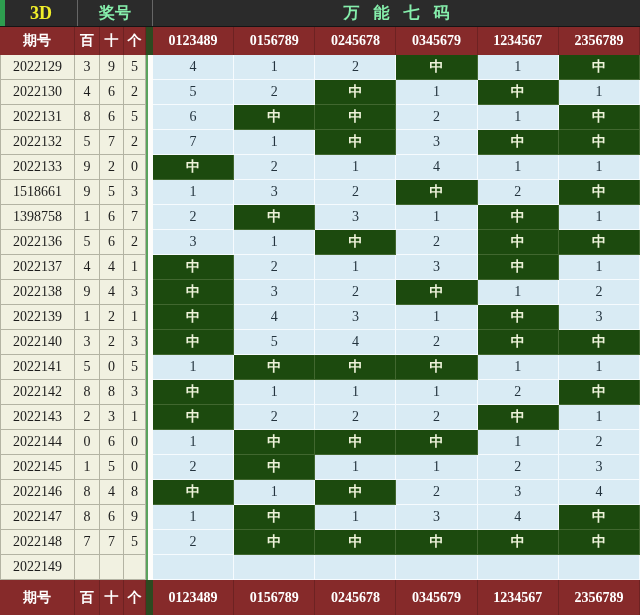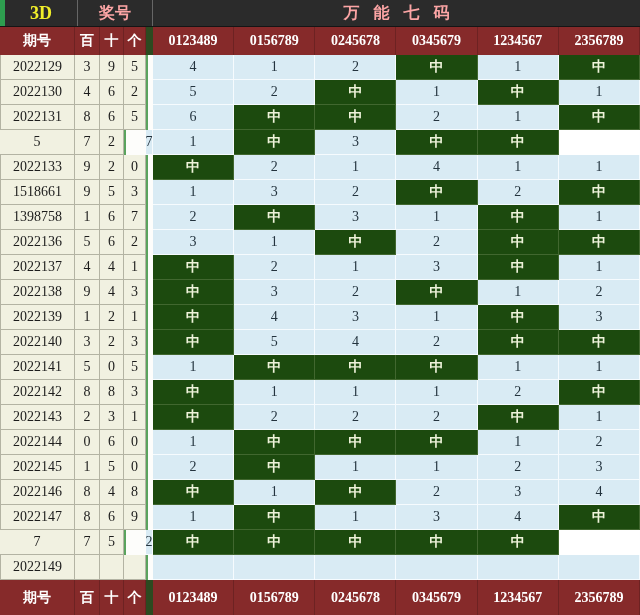--- a/index.html
+++ b/index.html
@@ -18,21 +18,21 @@
     font-family:"Liberation Serif","DejaVu Serif",serif;
   }
   
   .topbar{
     height:27px;display:grid;grid-template-columns:5px 73px 75px 1fr;
     background:var(--topbar-bg);border-bottom:1px solid #151515;
   }
   .green-strip{background:var(--strip-green);height:100%;}
   .top-cell{
     display:flex;align-items:center;justify-content:center;
-    color:#fca5a5;font-weight:bold;font-size:16px;height:100%;
+    color:#86efac;font-weight:bold;font-size:16px;height:100%;
     border-right:1px solid #666;
   }
   .lottery-name{color:var(--yellow-3d);font-size:18px;}
   .page-title{letter-spacing:14px;border-right:none;padding-left:14px;text-align:right;}
   
   .grid-row{
     display:grid;
     grid-template-columns:75px 25px 24px 22px 7px repeat(6,1fr);
   }
   
@@ -124,20 +124,21 @@
         <div class="c-digit">5</div>
         <div class="c-divider"></div>
         <div class="c-num">6</div>
         <div class="c-hit">中</div>
         <div class="c-hit">中</div>
         <div class="c-num">2</div>
         <div class="c-num">1</div>
         <div class="c-hit">中</div>
       </div>
       <div class="grid-row data-row">
+        <div class="c-issue">2022132</div>
         <div class="c-digit">5</div>
         <div class="c-digit">7</div>
         <div class="c-digit">2</div>
         <div class="c-divider"></div>
         <div class="c-num">7</div>
         <div class="c-num">1</div>
         <div class="c-hit">中</div>
         <div class="c-num">3</div>
         <div class="c-hit">中</div>
         <div class="c-hit">中</div>
@@ -331,20 +332,21 @@
         <div class="c-digit">9</div>
         <div class="c-divider"></div>
         <div class="c-num">1</div>
         <div class="c-hit">中</div>
         <div class="c-num">1</div>
         <div class="c-num">3</div>
         <div class="c-num">4</div>
         <div class="c-hit">中</div>
       </div>
       <div class="grid-row data-row">
+        <div class="c-issue">2022148</div>
         <div class="c-digit">7</div>
         <div class="c-digit">7</div>
         <div class="c-digit">5</div>
         <div class="c-divider"></div>
         <div class="c-num">2</div>
         <div class="c-hit">中</div>
         <div class="c-hit">中</div>
         <div class="c-hit">中</div>
         <div class="c-hit">中</div>
         <div class="c-hit">中</div>

